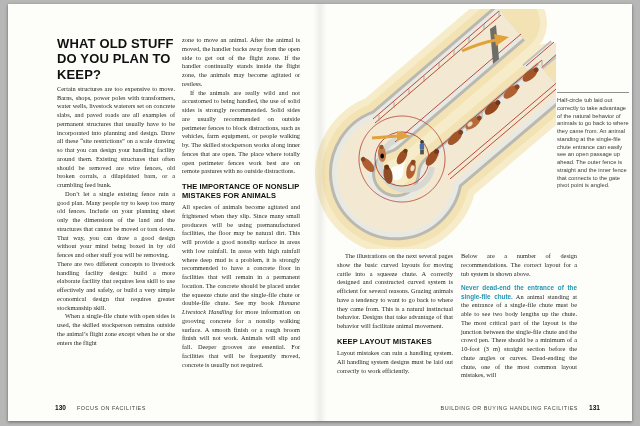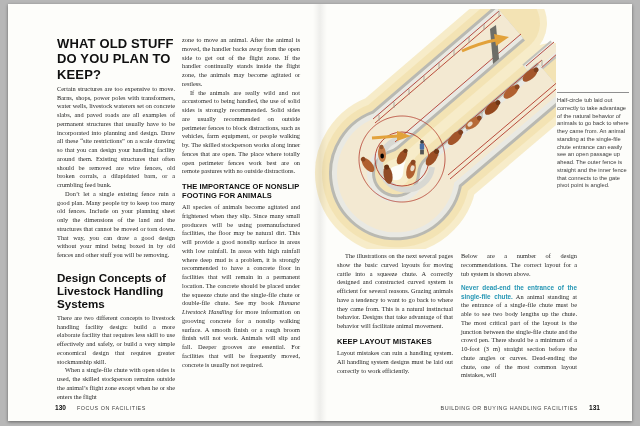--- a/index.html
+++ b/index.html
@@ -36,29 +36,28 @@
 <body>
 
 <div id="canvas">
   <div class="spread">
 
     <div>
       <div class="col" style="left:49px;top:32px;width:118px;">
         <div class="h-kicker">WHAT OLD STUFF DO YOU PLAN TO KEEP?</div>
         <p>Certain structures are too expensive to move. Barns, shops, power poles with transformers, water wells, livestock waterers set on concrete slabs, and paved roads are all examples of permanent structures that usually have to be incorporated into planning and design. Draw all these “site restrictions” on a scale drawing so that you can design your handling facility around them. Existing structures that often should be removed are wire fences, old broken corrals, a dilapidated barn, or a crumbling feed bunk.</p>
         <p class="indent">Don’t let a single existing fence ruin a good plan. Many people try to keep too many old fences. Include on your planning sheet only the dimensions of the land and the structures that cannot be moved or torn down. That way, you can draw a good design without your mind being boxed in by old fences and other stuff you will be removing.</p>
-        <div class="h-big">Design Concepts of Livestock Handling Systems</div>
         <p>There are two different concepts to livestock handling facility design: build a more elaborate facility that requires less skill to use effectively and safely, or build a very simple economical design that requires greater stockmanship skill.</p>
         <p class="indent">When a single-file chute with open sides is used, the skilled stockperson remains outside the animal’s flight zone except when he or she enters the flight</p>
       </div>
 
       <div class="col" style="left:174px;top:32px;width:118px;">
         <p>zone to move an animal. After the animal is moved, the handler backs away from the open side to get out of the flight zone. If the handler continually stands inside the flight zone, the animals may become agitated or restless.</p>
         <p class="indent">If the animals are really wild and not accustomed to being handled, the use of solid sides is strongly recommended. Solid sides are usually recommended on outside perimeter fences to block distractions, such as vehicles, farm equipment, or people walking by. The skilled stockperson works along inner fences that are open. The place where totally open perimeter fences work best are on remote pastures with no outside distractions.</p>
-        <div class="h-sub">THE IMPORTANCE OF NONSLIP FOOTING FOR ANIMALS</div>
+        <div class="h-sub">THE IMPORTANCE OF NONSLIP MISTAKES FOR ANIMALS</div>
         <p><span>All species of animals become agitated and frightened when they slip. Since many small producers will be using premanufactured facilities, the floor may be natural dirt. This will provide a good nonslip surface in areas with low rainfall. In areas with high rainfall where deep mud is a problem, it is strongly recommended to have a concrete floor in facilities that will remain in a permanent location. The concrete should be placed under the squeeze chute and the single-file chute or double-file chute. See my book </span><span class="italic">Humane Livestock Handling</span><span> for more information on grooving concrete for a nonslip walking surface. A smooth finish or a rough broom finish will not work. Animals will slip and fall. Deeper grooves are essential. For facilities that will be frequently moved, concrete is usually not required.</span></p>
       </div>
 
       <div class="footer footer-left">
         <span class="pagenum">130</span><span class="gap"></span><span>FOCUS ON FACILITIES</span>
       </div>
     </div>
 
     <div>
 

